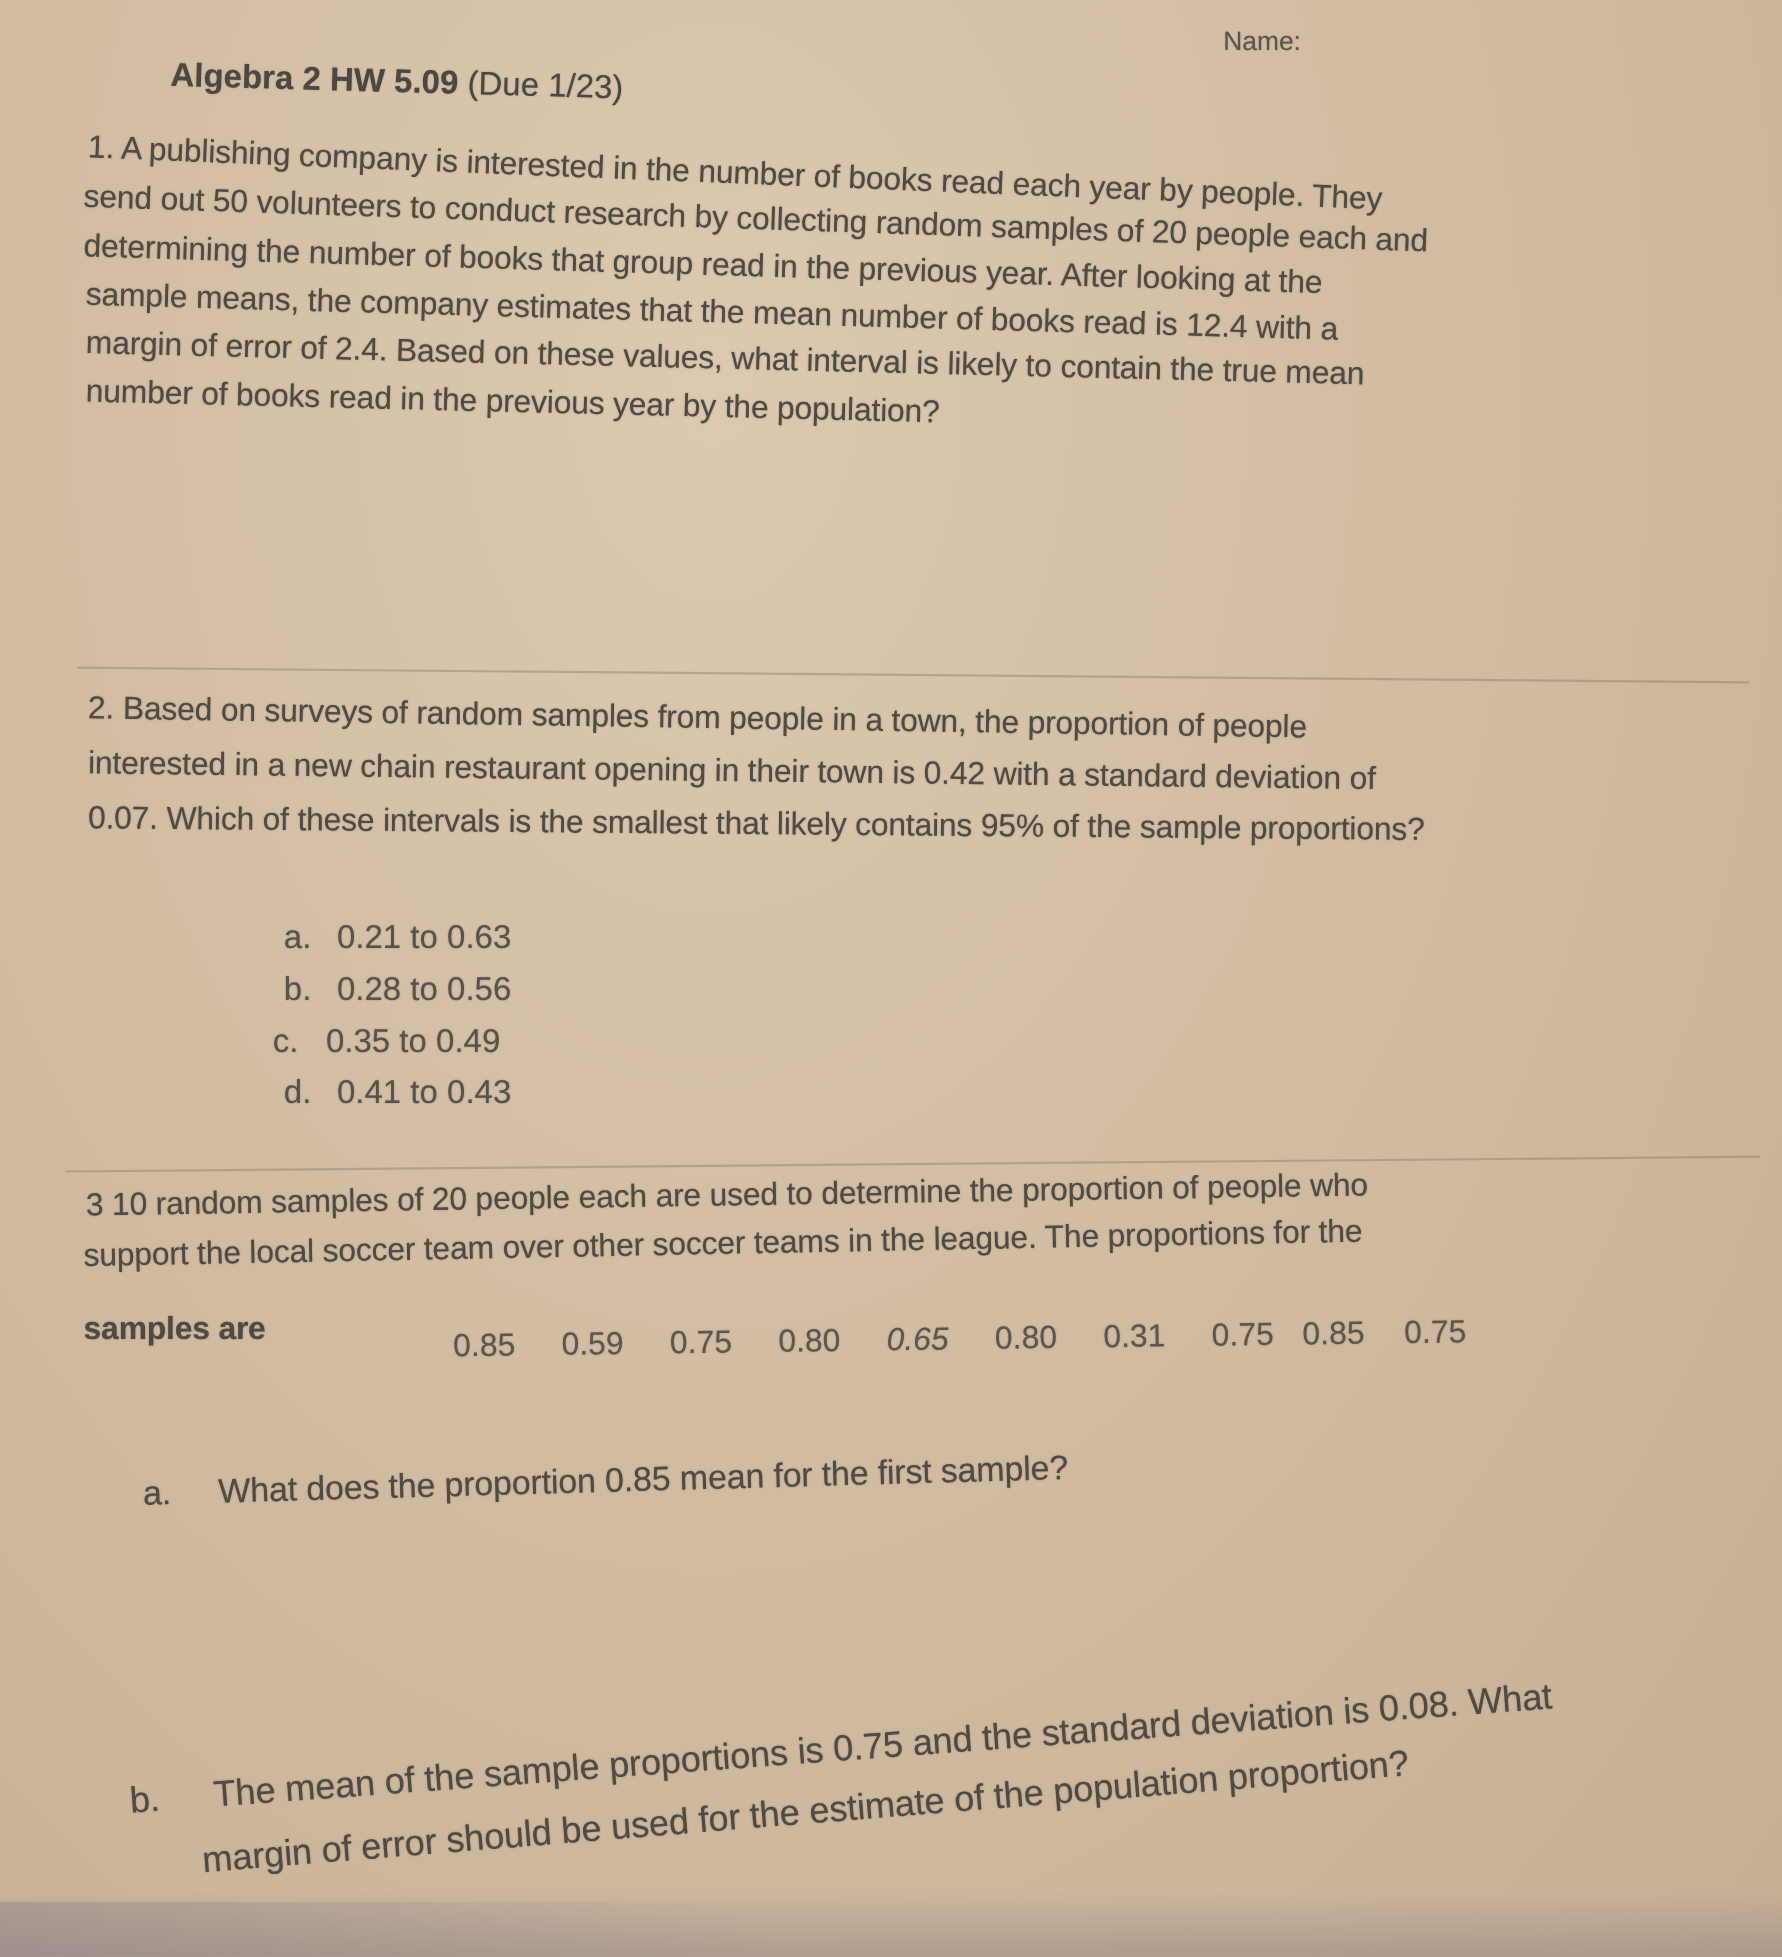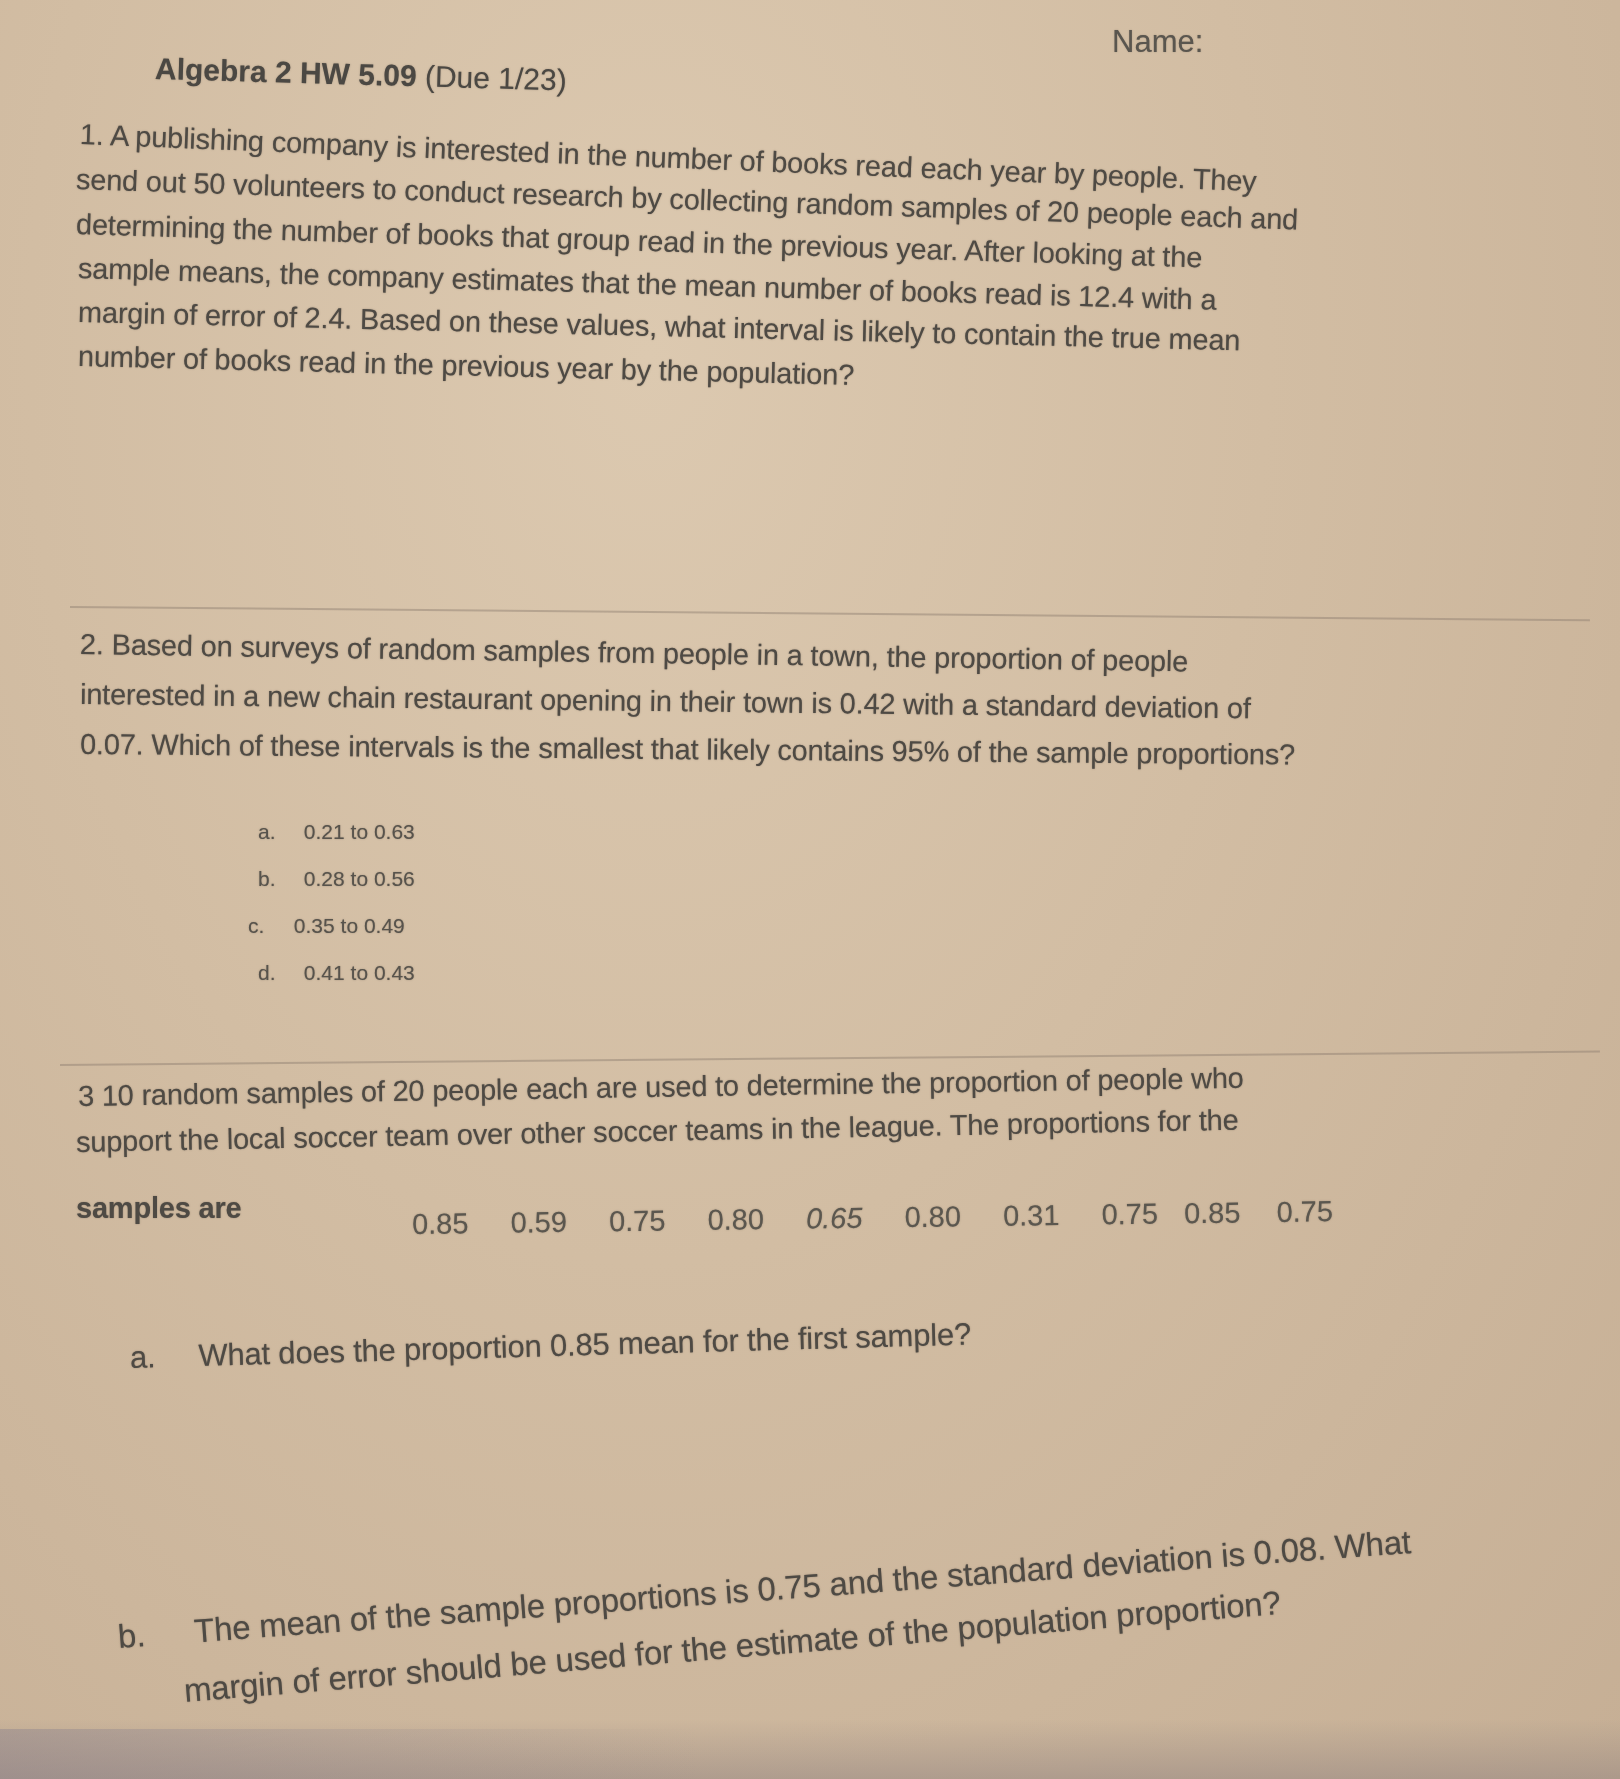--- a/index.html
+++ b/index.html
@@ -38,21 +38,21 @@
     position: absolute;
     white-space: nowrap;
     transform-origin: left center;
     font-size: 29px;
     letter-spacing: -0.2px;
     text-shadow: 0 0 1.5px rgba(80,70,60,0.55);
   }
   .name-label {
     position: absolute;
     left: 1112px; top: 24px;
-    font-size: 31px;
+    font-size: 24px;
     color: #5a564f;
     text-shadow: 0 0 1.2px rgba(80,70,60,0.5);
   }
   .title {
     position: absolute;
     left: 155px; top: 52px;
     font-size: 30px;
     font-weight: bold;
     color: #4b4843;
     transform: rotate(1.6deg);
@@ -64,24 +64,25 @@
     font-weight: normal;
   }
   .divider {
     position: absolute;
     height: 2px;
     background: rgba(140,125,110,0.45);
     transform-origin: left center;
   }
   .option {
     position: absolute;
-    font-size: 21px;
+    font-size: 30px;
     white-space: nowrap;
     color: #57534c;
     text-shadow: 0 0 1.5px rgba(80,70,60,0.5);
+    margin-top: 16px;
   }
   .option .letter {
     display: inline-block;
     width: 40px;
   }
   .samples-row {
     position: absolute;
     left: 412px; top: 1208px;
     font-size: 29px;
     color: #5b574f;

